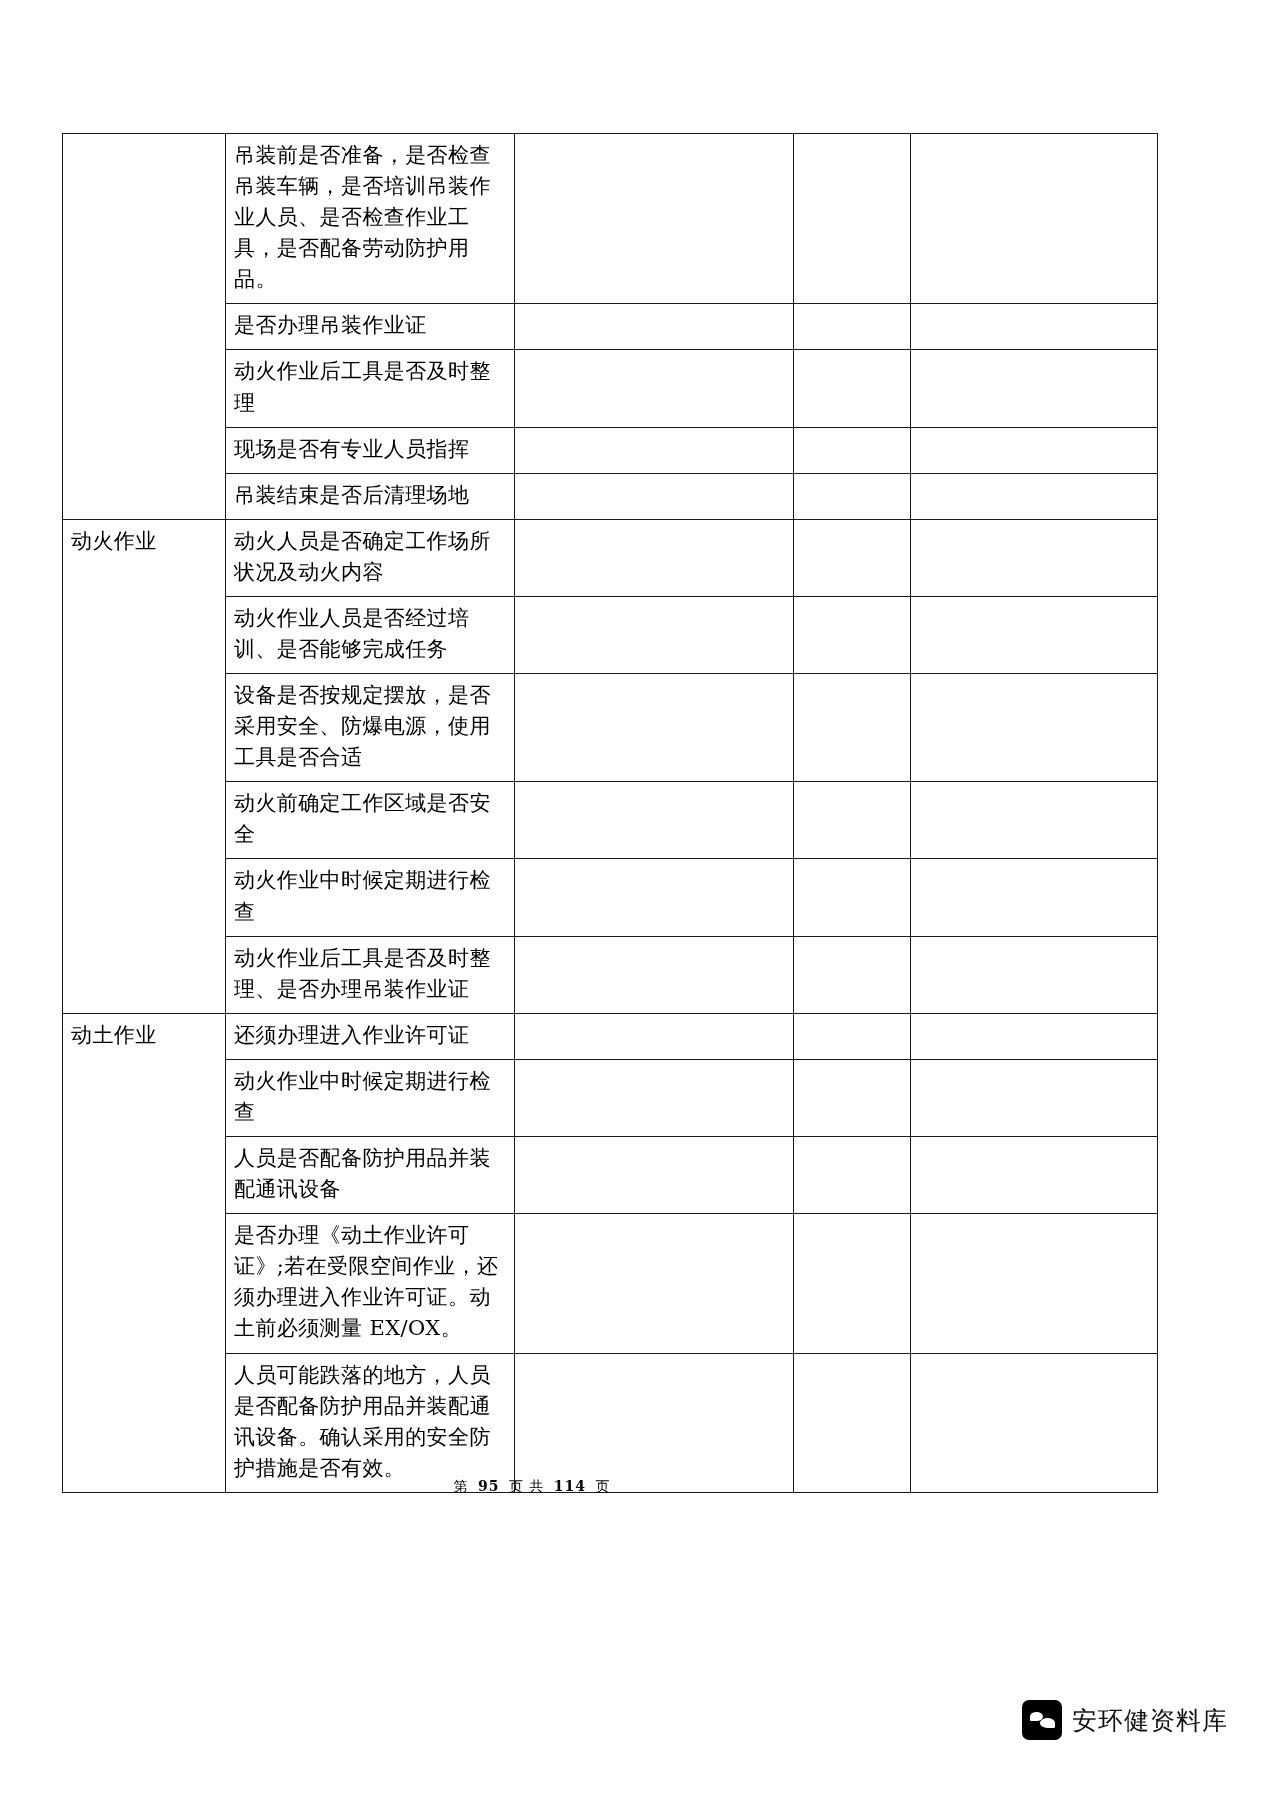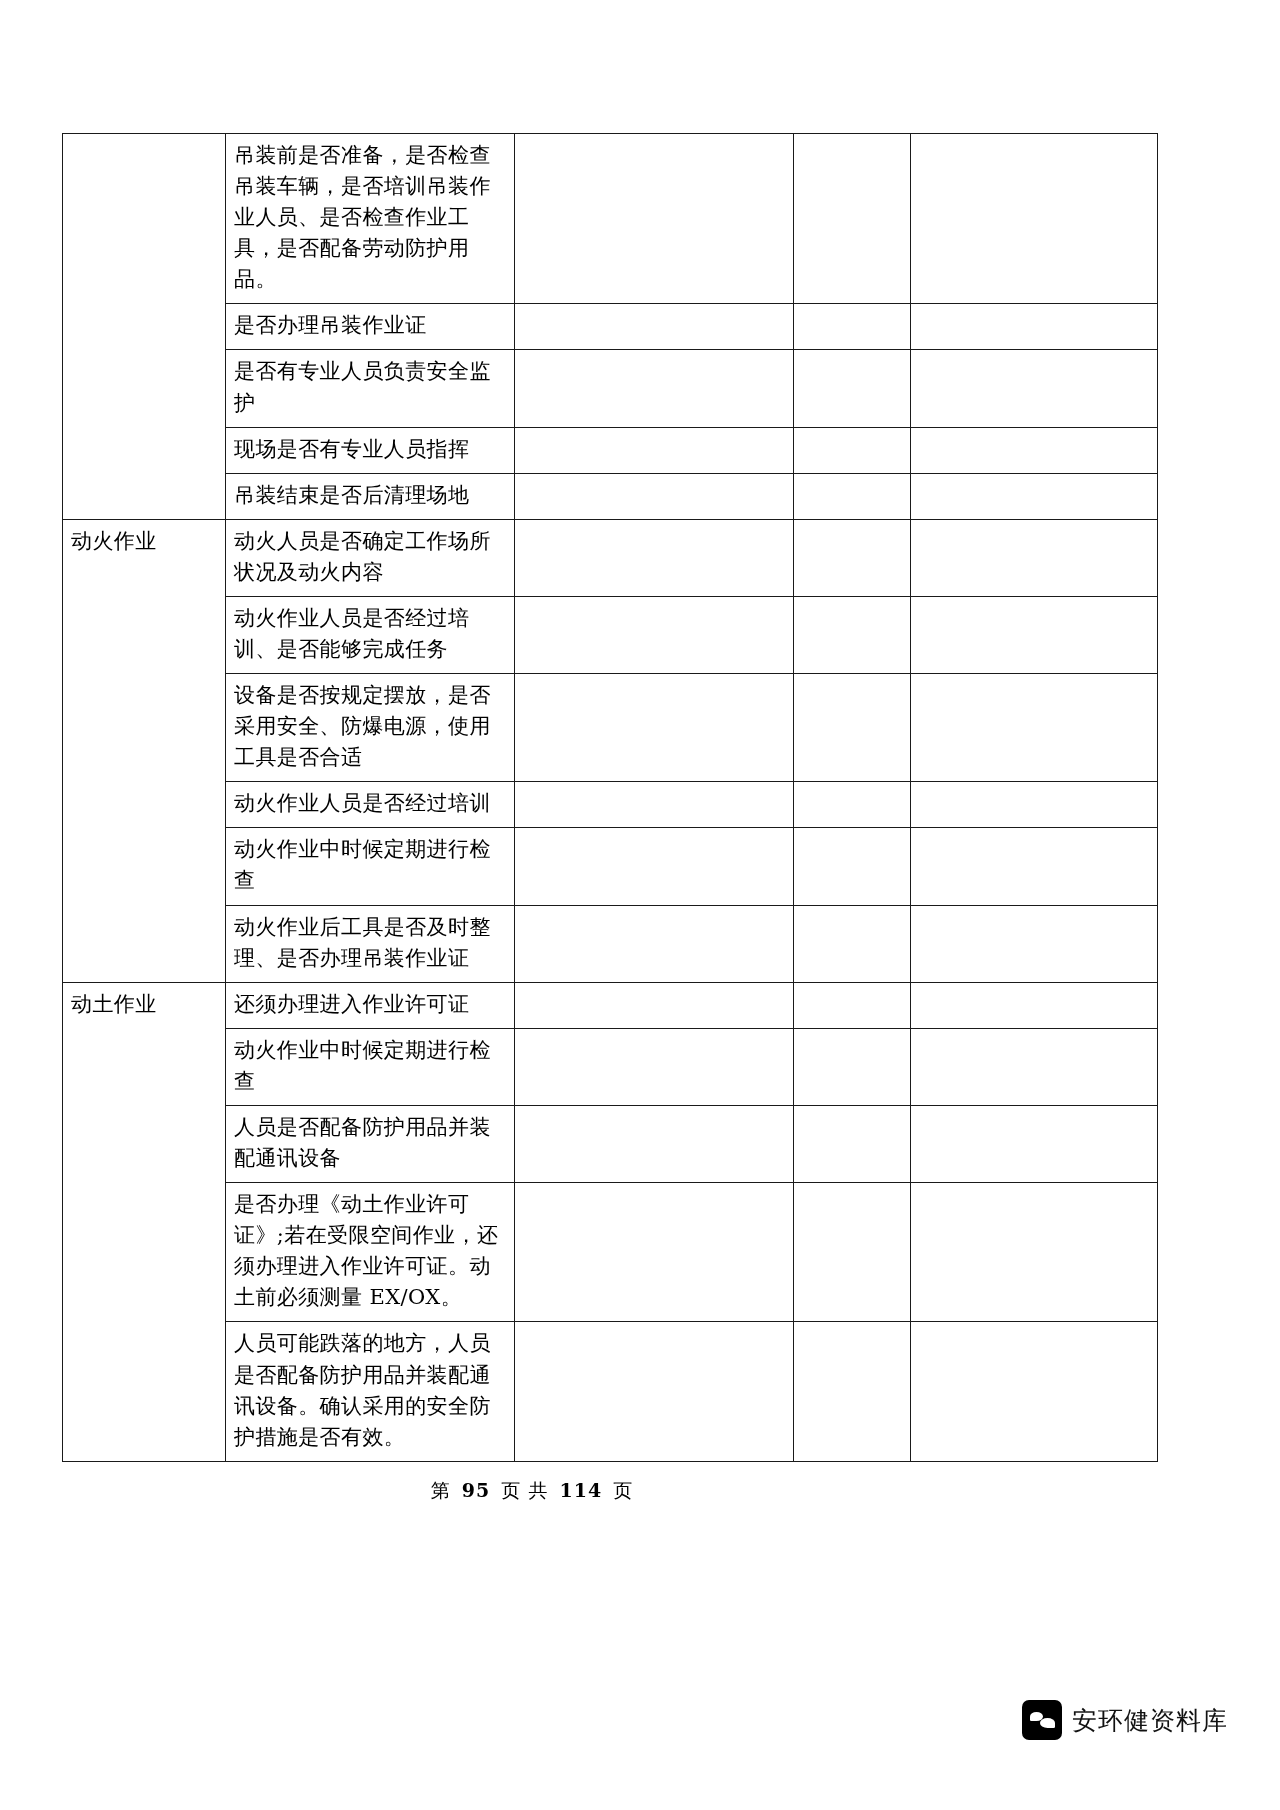--- a/index.html
+++ b/index.html
@@ -60,21 +60,21 @@
   }
   td.blank-last {
     width: 230px;
   }
   .footer {
     position: absolute;
     left: 0;
     top: 1478px;
     width: 1064px;
     text-align: center;
-    font-size: 19px;
+    font-size: 14px;
     font-family: "DejaVu Serif", "Liberation Serif", serif;
     letter-spacing: 1px;
   }
   .footer span { margin: 0 2px; }
   .footer .num { font-weight: bold; }
   .brand {
     position: absolute;
     right: 52px;
     top: 1700px;
     display: flex;
@@ -131,21 +131,21 @@
           <td class="blank-mid"></td>
           <td class="blank-last"></td>
         </tr>
         <tr>
           <td class="item">是否办理吊装作业证</td>
           <td class="blank-wide"></td>
           <td class="blank-mid"></td>
           <td class="blank-last"></td>
         </tr>
         <tr>
-          <td class="item">是否有专业人员负责安全监护</td>
+          <td class="item">动火作业后工具是否及时整理</td>
           <td class="blank-wide"></td>
           <td class="blank-mid"></td>
           <td class="blank-last"></td>
         </tr>
         <tr>
           <td class="item">现场是否有专业人员指挥</td>
           <td class="blank-wide"></td>
           <td class="blank-mid"></td>
           <td class="blank-last"></td>
         </tr>
@@ -169,21 +169,21 @@
           <td class="blank-mid"></td>
           <td class="blank-last"></td>
         </tr>
         <tr>
           <td class="item">设备是否按规定摆放，是否采用安全、防爆电源，使用工具是否合适</td>
           <td class="blank-wide"></td>
           <td class="blank-mid"></td>
           <td class="blank-last"></td>
         </tr>
         <tr>
-          <td class="item">动火作业人员是否经过培训</td>
+          <td class="item">动火前确定工作区域是否安全</td>
           <td class="blank-wide"></td>
           <td class="blank-mid"></td>
           <td class="blank-last"></td>
         </tr>
         <tr>
           <td class="item">动火作业中时候定期进行检查</td>
           <td class="blank-wide"></td>
           <td class="blank-mid"></td>
           <td class="blank-last"></td>
         </tr>

